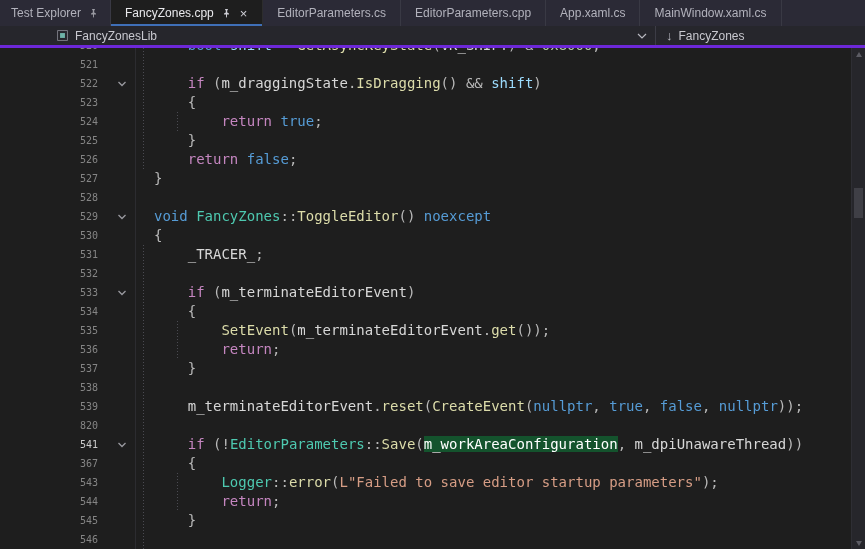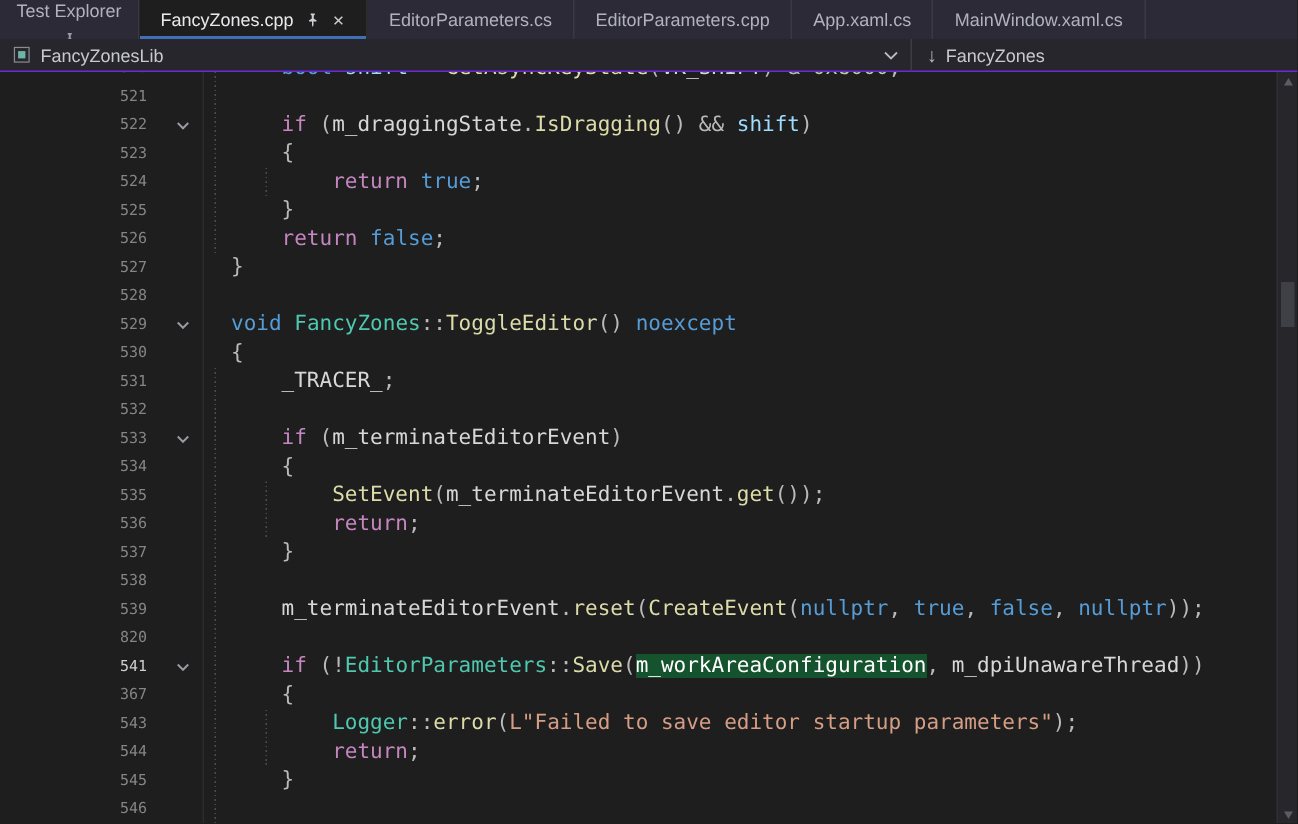--- a/index.html
+++ b/index.html
@@ -8,30 +8,30 @@
     width:865px; height:549px; overflow:hidden; position:relative;
     background:#1e1e1e; font-family:"Liberation Sans",sans-serif;
   }
 
   
   .tabstrip { position:absolute; top:0; left:0; right:0; height:26px;
     background:#2b2a36; display:flex; align-items:stretch; }
   .tab { display:flex; align-items:center; gap:7px; padding:0 14px;
     font-size:12px; color:#b2b2bc; border-right:1px solid rgba(255,255,255,.07);
     white-space:nowrap; cursor:default; }
-  .tab.tool { padding:0 11px;flex-direction:column; }
+  .tab.tool { padding:0 11px; }
   .tab.active { background:#1e1e1e; color:#e9e9ec;
     box-shadow: inset 0 -2px 0 #3f6fb7; }
   .tab .close { font-size:13px; line-height:1; color:#cfcfd6; padding:0 1px; }
   .icon { display:inline-flex; align-items:center; }
 
   
   .navbar { position:absolute; top:26px; left:0; right:0; height:22px;
     background:#26262c; display:flex; align-items:stretch; font-size:12px;
-    color:#c8c8cf; border-bottom:1px solid #6d28d9; }
+    color:#c8c8cf; border-bottom:3px solid #6d28d9;padding-left:48px; }
   .combo { width:608px; display:flex; align-items:center; gap:6px;
     padding:0 8px; border-right:1px solid #3c3c46; }
   .combo .chev { margin-left:auto; }
   .scope { display:flex; align-items:center; gap:6px; padding:0 10px; }
   .downarrow { font-size:13px; color:#b9b9c2; line-height:1; }
 
   
   .editor { position:absolute; top:48px; left:0; right:0; bottom:0;
     background:#1e1e1e; overflow:hidden;
     font-family:"DejaVu Sans Mono","Liberation Mono",monospace; }

